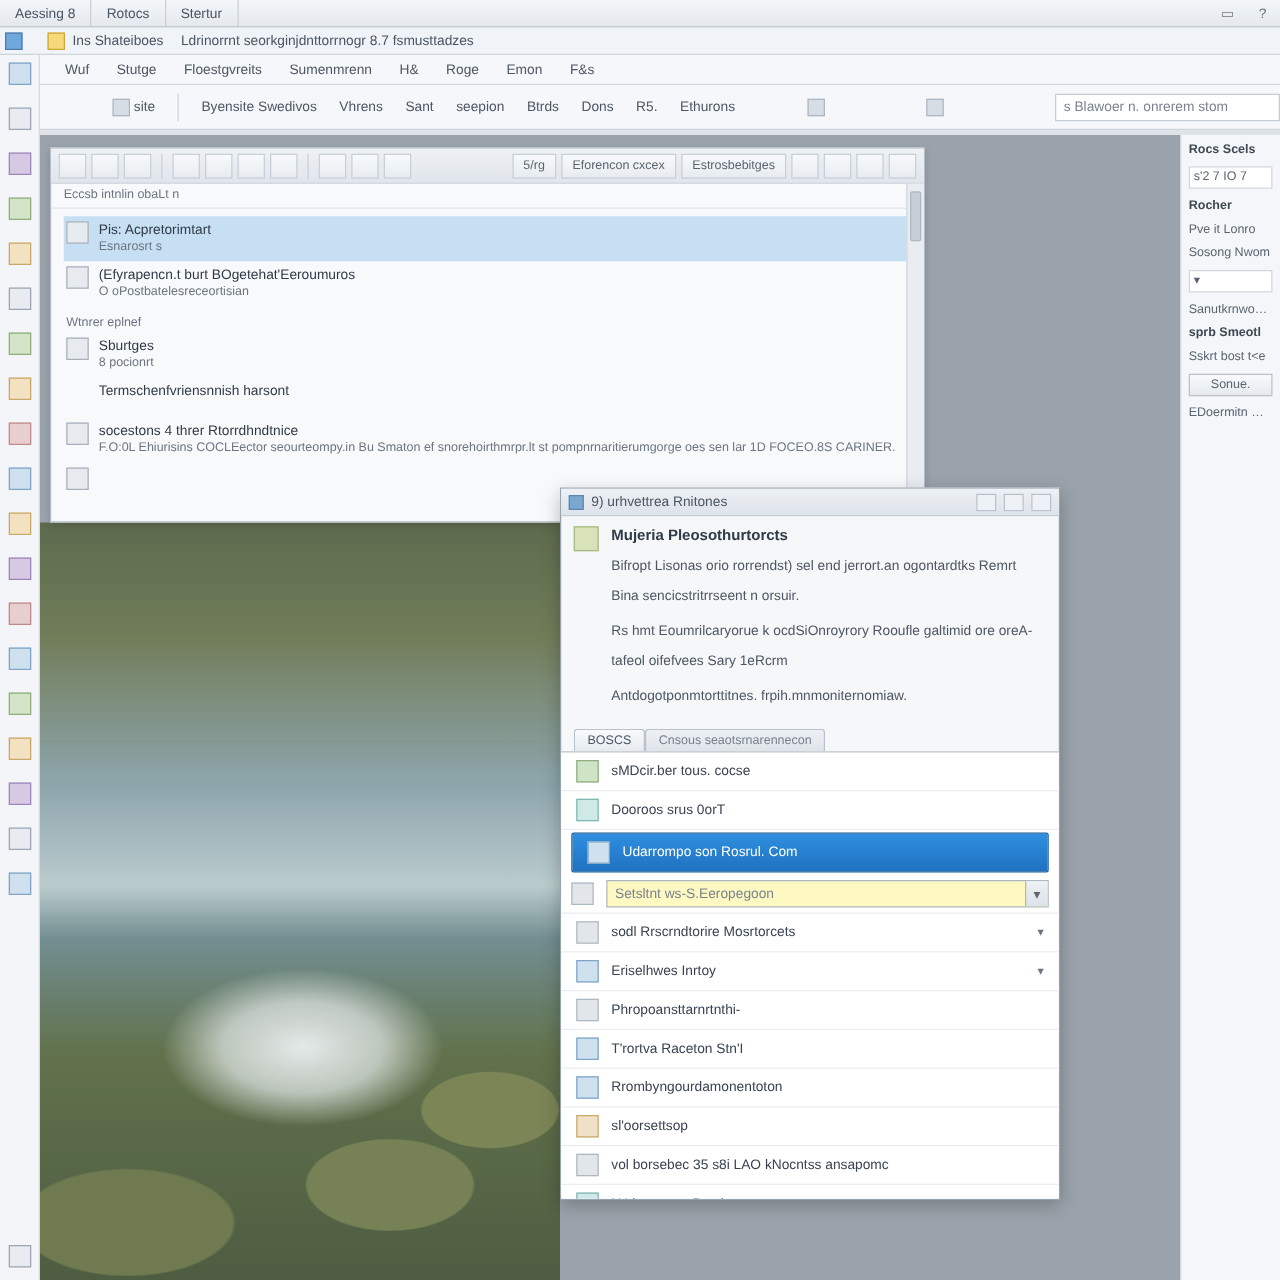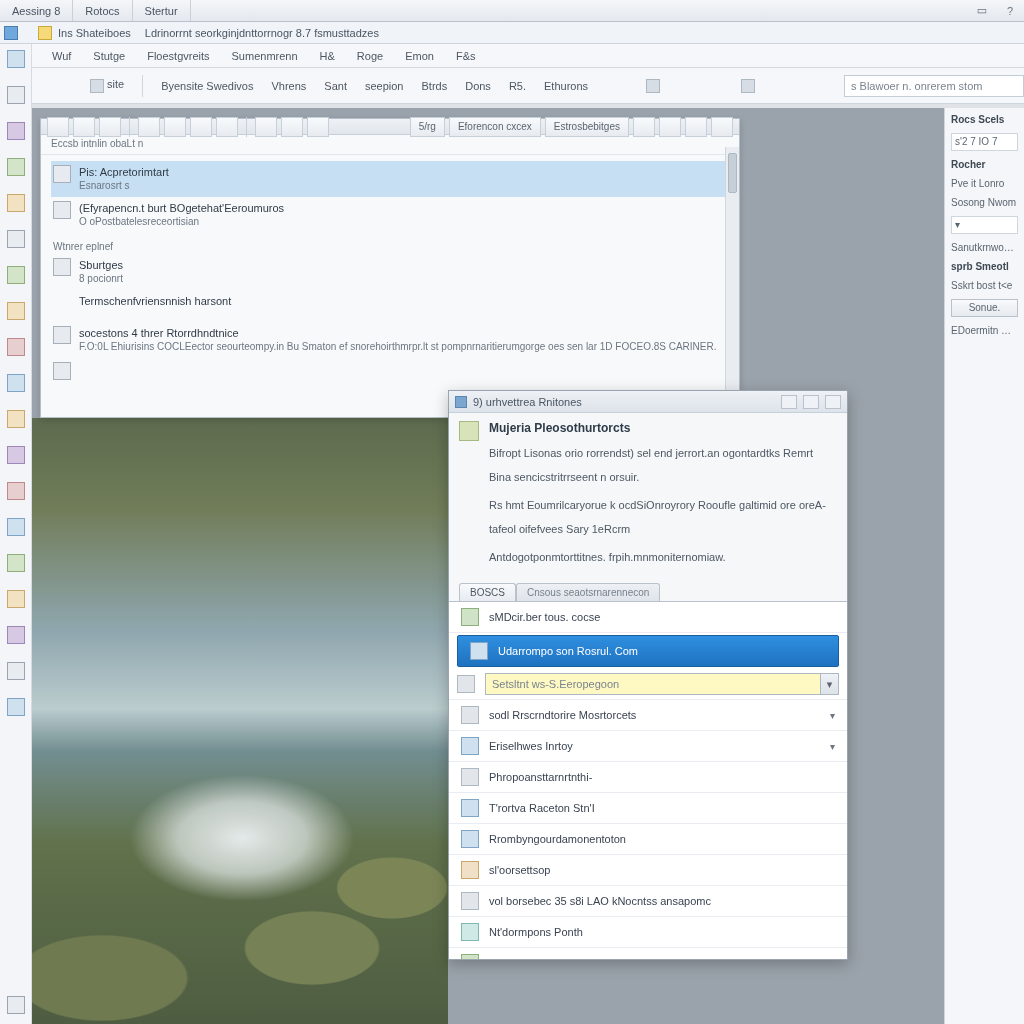--- a/index.html
+++ b/index.html
@@ -92,21 +92,21 @@
   text-align: center; line-height: 16px; font-size: 10px;
 }
 
 
 #docwin {
   position: absolute; left: 8px; top: 10px; width: 700px; height: 300px;
   background: #f8f9fb; border: 1px solid #b6bfc9;
   box-shadow: 0 2px 6px rgba(0,0,0,.15);
 }
 #docwin .toolbar {
-  height: 16px; background: linear-gradient(#eef1f5,#e1e6ec);
+  height: 28px; background: linear-gradient(#eef1f5,#e1e6ec);
   border-bottom: 1px solid #c7cfd8; display: flex; align-items: center;
   gap: 4px; padding: 0 6px; font-size: 10px; color: #5a6570;
 }
 #docwin .toolbar .tbtn {
   width: 22px; height: 20px; border: 1px solid #c7cfd8;
   background: linear-gradient(#f8fafc,#e7ebf0);
 }
 #docwin .toolbar .tsep { width:1px; height:20px; background:#c7cfd8; margin:0 4px;}
 #docwin .toolbar .tlbl { padding:0 8px; border:1px solid #c7cfd8; height:20px; line-height:18px; background:linear-gradient(#f8fafc,#e7ebf0);}
 #docwin .crumb {
@@ -394,20 +394,24 @@
     <div class="tabstrip">
       <div class="tab">BOSCS</div>
       <div class="tab inactive">Cnsous seaotsrnarennecon</div>
     </div>
     <div class="listarea" id="popup-list">
 
     <div class="row">
           <span class="ricon2 green"></span>
           <span>sMDcir.ber tous. cocse</span>
         </div>
+        <div class="row">
+          <span class="ricon2 teal"></span>
+          <span>Dooroos srus 0orT</span>
+        </div>
         <div class="row sel">
           <span class="ricon2 blue"></span>
           <span>Udarrompo son Rosrul. Com</span>
         </div>
         <div class="row input">
           <span class="ricon2 grey"></span>
           <span class="field">
             <span>Setsltnt ws-S.Eeropegoon</span>
             <span class="drop">▾</span>
           </span>

